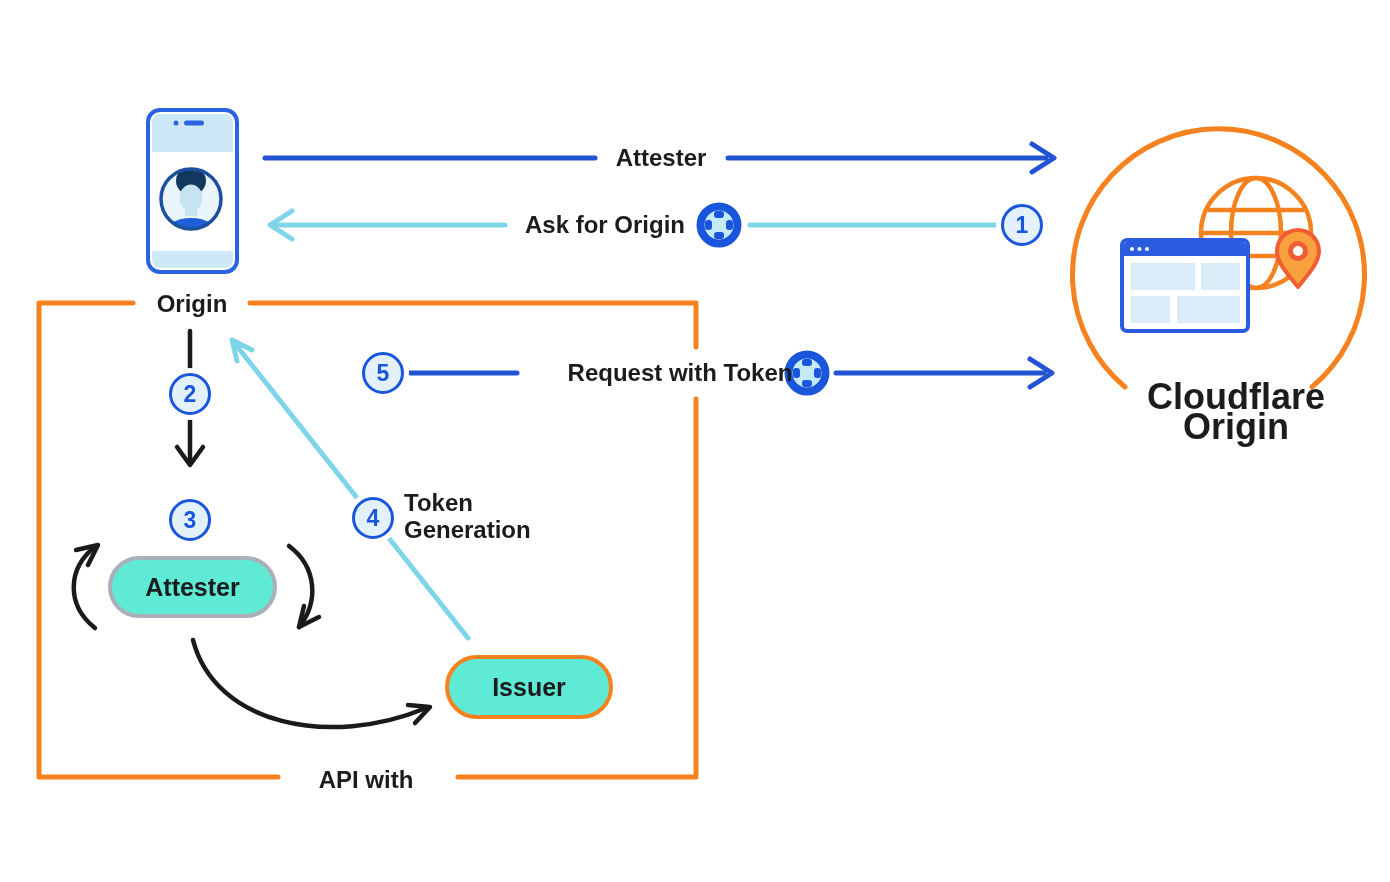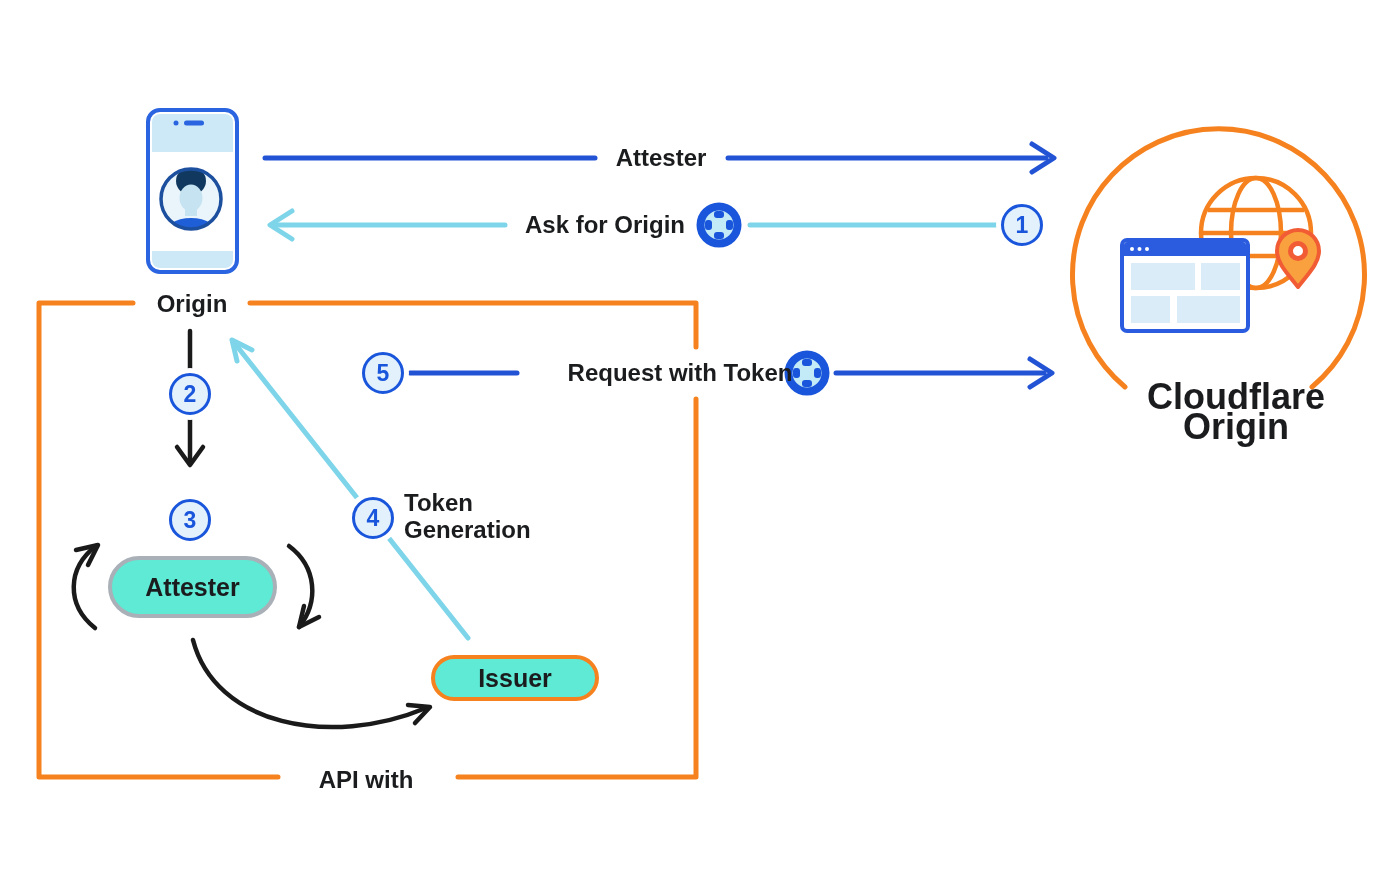--- a/index.html
+++ b/index.html
@@ -22,21 +22,21 @@
        transform:translate(-50%,-50%);white-space:pre-line;text-align:center;}
   .lbl.left{transform:translate(0,-50%);text-align:left;}
   .lbl.big{font-size:36px;line-height:30px;margin-left:16px;}
   .badge{position:absolute;width:42px;height:42px;border-radius:50%;box-sizing:border-box;
          border:3px solid var(--badge-border);background:var(--badge-fill);color:var(--badge-border);
          font-weight:700;font-size:23px;display:flex;align-items:center;justify-content:center;
          transform:translate(-50%,-50%);box-shadow:0 0 0 5px #fff;}
   .pill{position:absolute;box-sizing:border-box;background:#5eead4;border-radius:999px;
         display:flex;align-items:center;justify-content:center;font-weight:700;font-size:25px;}
   .pill.attester{left:108px;top:556px;width:169px;height:62px;border:4px solid var(--gray-border);}
-  .pill.issuer{left:431px;top:655px;width:168px;height:46px;border:4px solid var(--orange);}
+  .pill.issuer{left:445px;top:655px;width:168px;height:64px;border:4px solid var(--orange);}
 </style>
 </head>
 <body>
 
 <div class="canvas">
 
   <svg class="layer" viewBox="0 0 1390 882">
     <defs>
       <g id="token">
         <circle r="18.5" style="fill:var(--token-fill);stroke:var(--token-ring);stroke-width:8;"></circle>

